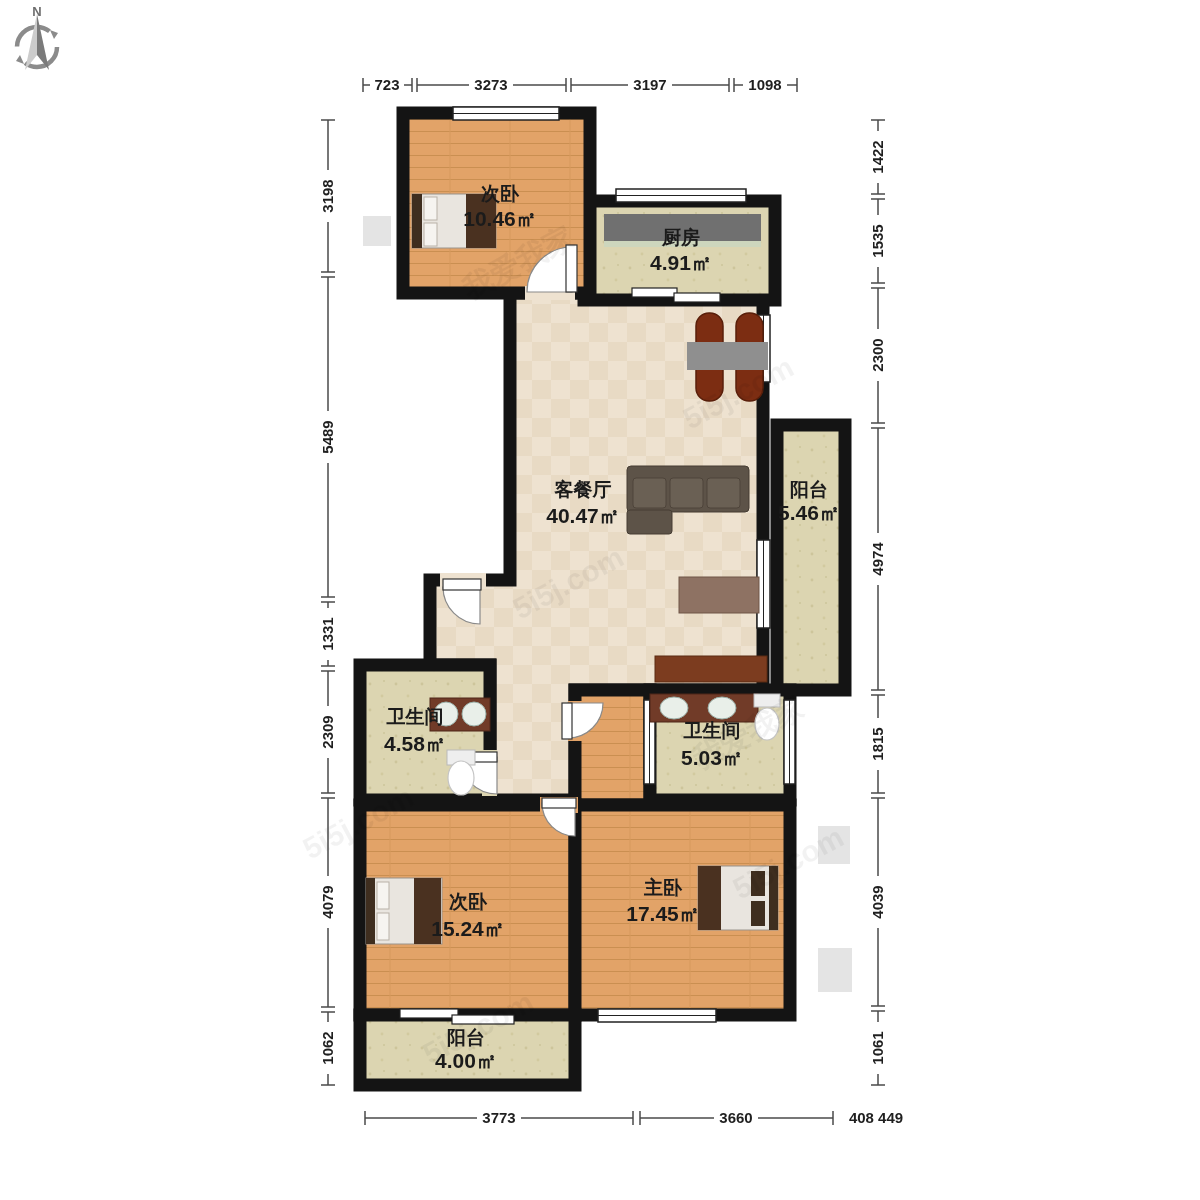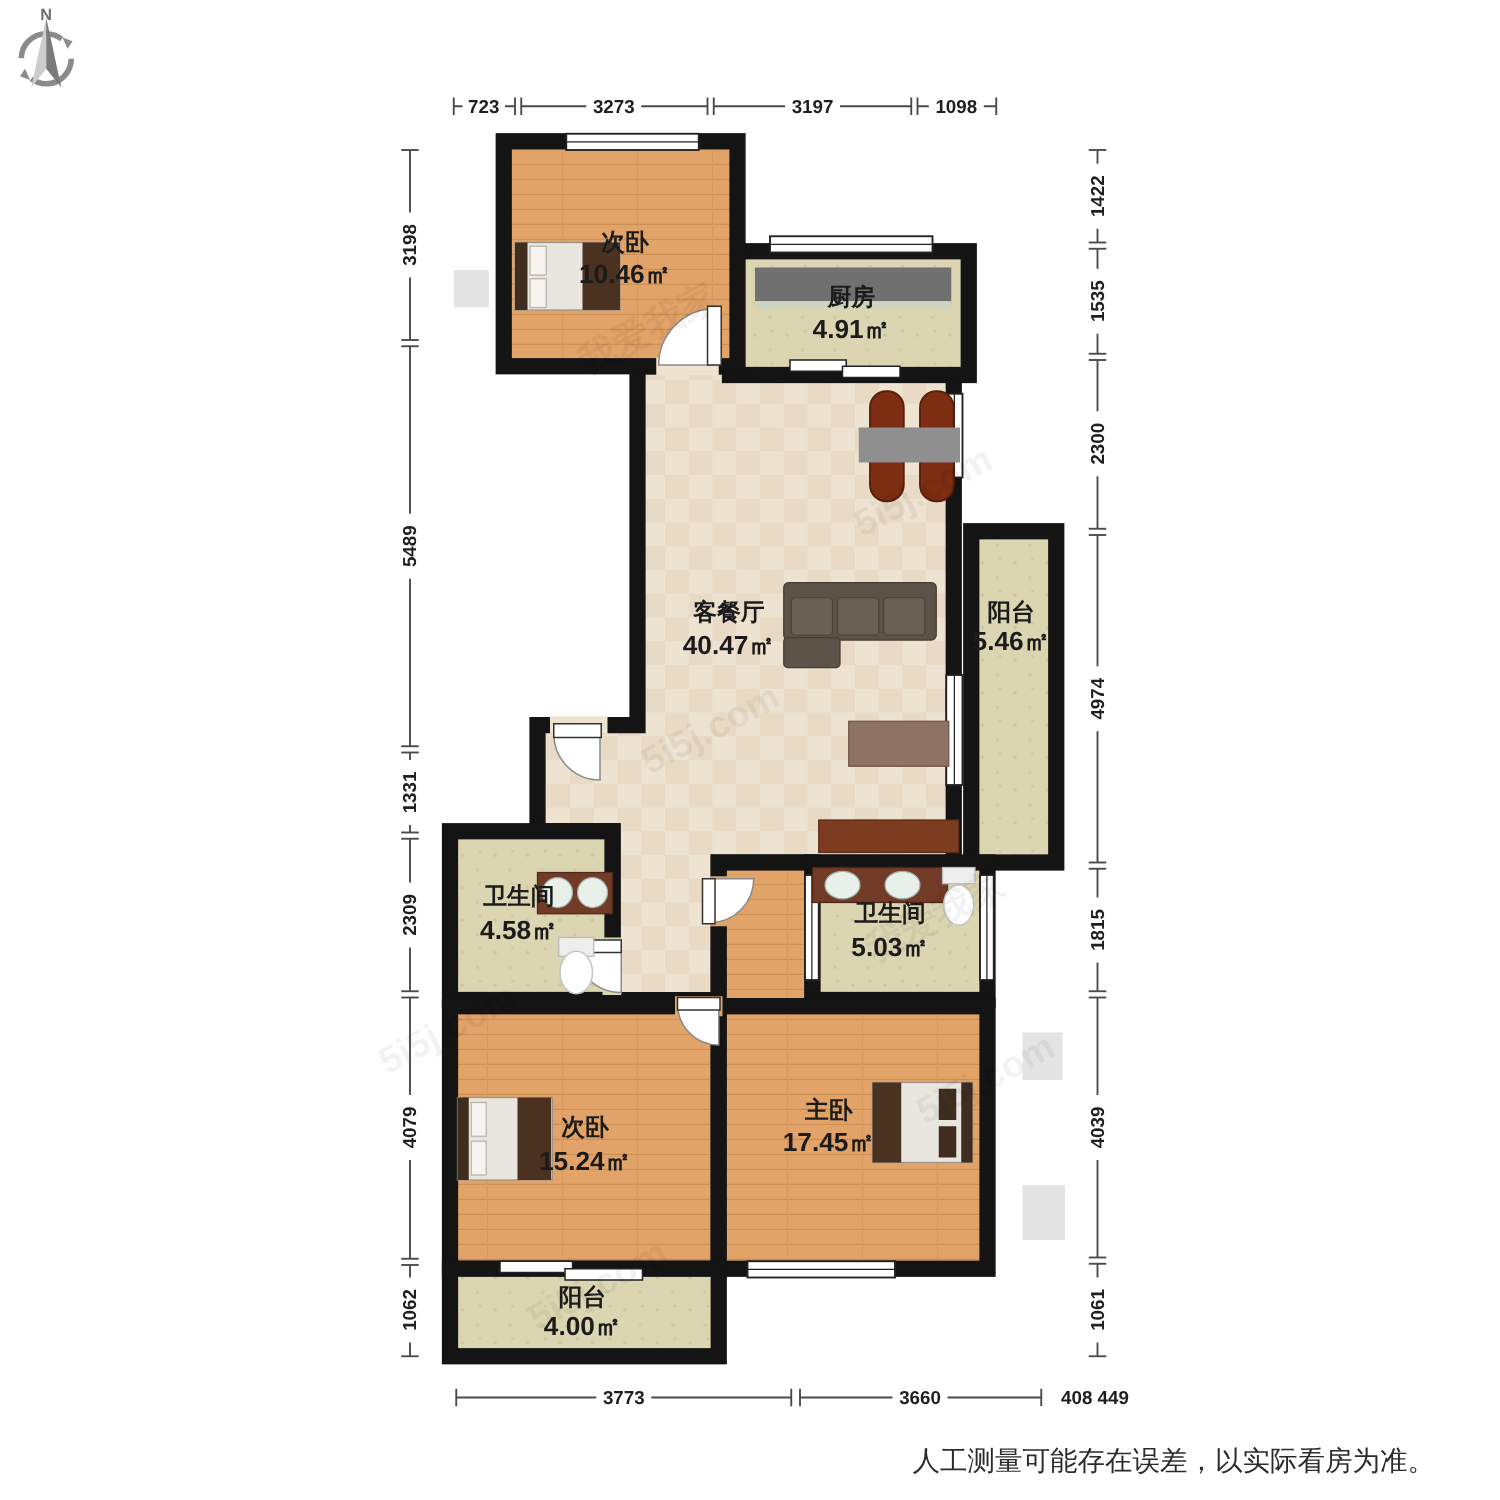--- a/index.html
+++ b/index.html
@@ -329,14 +329,13 @@
     <text class="dim-label" x="499" y="1123" text-anchor="middle">3773</text>
     <line class="dim-line" x1="640" y1="1118" x2="833" y2="1118"></line>
         <line class="dim-line" x1="640" y1="1111" x2="640" y2="1125"></line>
         <line class="dim-line" x1="833" y1="1111" x2="833" y2="1125"></line>
     <rect x="714" y="1109" width="44" height="18" fill="#fff"></rect>
     <text class="dim-label" x="736" y="1123" text-anchor="middle">3660</text>
     <text class="dim-label" x="876" y="1123" text-anchor="middle">408 449</text>
   </g>
 </svg>
 
-<div id="disclaimer">人工测量可能存在误差，以实际看房为准。</div>
 </div>
 
 </body></html>

